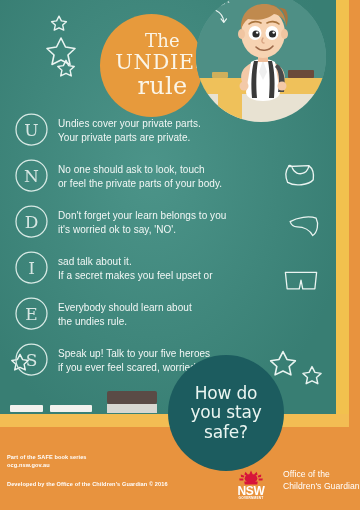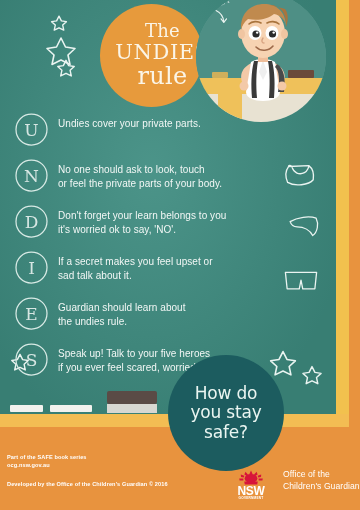--- a/index.html
+++ b/index.html
@@ -31,21 +31,21 @@
   .ledge-yellow{position:absolute;left:0;top:414px;width:349px;height:13px;background:#F3BD53;}
   .ledge-orange{position:absolute;left:0;top:427px;width:360px;height:83px;background:#E8933E;}
   .chalk{position:absolute;height:7px;background:#F2F2EE;border-radius:1px;top:405px;}
   .chalk1{left:10px;width:33px;}
   .chalk2{left:50px;width:42px;}
   .eraser-top{position:absolute;left:107px;top:391px;width:50px;height:13px;background:#5A4B46;border-radius:2px;}
   .eraser-bot{position:absolute;left:107px;top:404px;width:50px;height:9px;background:#D8D8D2;}
 
   
   .title-circle{
-    position:absolute;left:100px;top:4px;width:103px;height:103px;border-radius:50%;
+    position:absolute;left:100px;top:14px;width:103px;height:103px;border-radius:50%;
     background:#E79A3C;
     display:flex;align-items:center;justify-content:center;
   }
   .title-text{
     font-family:"DejaVu Serif", serif;
     color:#FBF5E7;text-align:center;line-height:1.08;
     font-size:19px;letter-spacing:.3px;
     padding-left:22px;
   }
   .title-text .l1{display:block;font-size:18px;}
@@ -232,20 +232,21 @@
 
       <div class="rule">
         <div class="rule-badge">
           <svg width="35" height="35" viewBox="0 0 35 35">
             <path d="M17.5 2.2 C25.8 2.2 33 8.4 33 17.3 C33 26.3 26.2 33 17.4 33 C8.6 33 2 26.1 2 17.4 C2 8.6 9 2.1 17.5 2.2 Z" fill="none" stroke="#D8EAE5" stroke-width="1.25" stroke-linecap="round"></path>
           </svg>
           <div class="rule-letter">U</div>
         </div>
         <div class="rule-text">
           <span>Undies cover your private parts.</span>
+          <span>Your private parts are private.</span>
         </div>
       </div>
 
       <div class="rule">
         <div class="rule-badge">
           <svg width="35" height="35" viewBox="0 0 35 35">
             <path d="M17.5 2.2 C25.8 2.2 33 8.4 33 17.3 C33 26.3 26.2 33 17.4 33 C8.6 33 2 26.1 2 17.4 C2 8.6 9 2.1 17.5 2.2 Z" fill="none" stroke="#D8EAE5" stroke-width="1.25" stroke-linecap="round"></path>
           </svg>
           <div class="rule-letter">N</div>
         </div>
@@ -269,34 +270,34 @@
       </div>
 
       <div class="rule">
         <div class="rule-badge">
           <svg width="35" height="35" viewBox="0 0 35 35">
             <path d="M17.5 2.2 C25.8 2.2 33 8.4 33 17.3 C33 26.3 26.2 33 17.4 33 C8.6 33 2 26.1 2 17.4 C2 8.6 9 2.1 17.5 2.2 Z" fill="none" stroke="#D8EAE5" stroke-width="1.25" stroke-linecap="round"></path>
           </svg>
           <div class="rule-letter">I</div>
         </div>
         <div class="rule-text">
+          <span>sad talk about it.</span>
           <span>If a secret makes you feel upset or</span>
-          <span>sad talk about it.</span>
         </div>
       </div>
 
       <div class="rule">
         <div class="rule-badge">
           <svg width="35" height="35" viewBox="0 0 35 35">
             <path d="M17.5 2.2 C25.8 2.2 33 8.4 33 17.3 C33 26.3 26.2 33 17.4 33 C8.6 33 2 26.1 2 17.4 C2 8.6 9 2.1 17.5 2.2 Z" fill="none" stroke="#D8EAE5" stroke-width="1.25" stroke-linecap="round"></path>
           </svg>
           <div class="rule-letter">E</div>
         </div>
         <div class="rule-text">
-          <span>Guardian should learn about</span>
+          <span>Everybody should learn about</span>
           <span>the undies rule.</span>
         </div>
       </div>
 
       <div class="rule">
         <div class="rule-badge">
           <svg width="35" height="35" viewBox="0 0 35 35">
             <path d="M17.5 2.2 C25.8 2.2 33 8.4 33 17.3 C33 26.3 26.2 33 17.4 33 C8.6 33 2 26.1 2 17.4 C2 8.6 9 2.1 17.5 2.2 Z" fill="none" stroke="#D8EAE5" stroke-width="1.25" stroke-linecap="round"></path>
           </svg>
           <div class="rule-letter">S</div>

